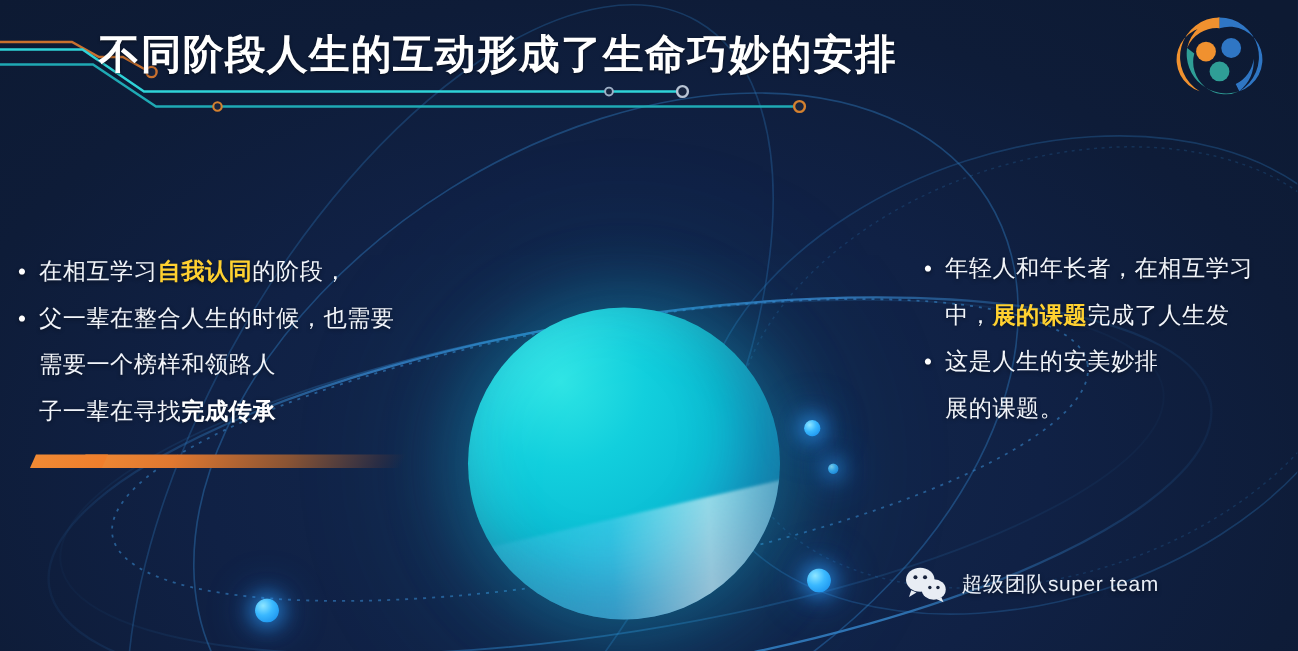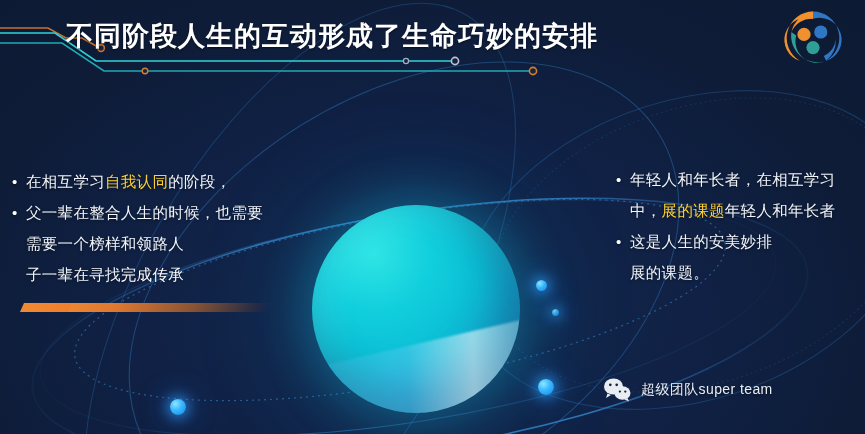--- a/index.html
+++ b/index.html
@@ -65,22 +65,22 @@
 
   
   .txt{position:absolute;color:#ffffff;}
   .txt .line{
     font-size:15.5px;line-height:31px;white-space:nowrap;
     color:#f2f5fa;letter-spacing:.3px;
     text-shadow:0 1px 3px rgba(0,0,0,.45);
   }
   .txt .line.indent{padding-left:14px;}
   .bullet{display:inline-block;width:14px;color:#ffffff;font-size:15px;}
-  .hl{color:#ffd130;font-weight:normal;}
-  .bd{font-weight:normal;color:#ffffff;margin-top:18px;}
+  .hl{color:#ffd130;font-weight:bold;}
+  .bd{font-weight:bold;color:#ffffff;margin-top:18px;}
 
   .left-txt{left:12px;top:166px;width:300px;}
   .right-txt{left:588px;top:164px;width:275px;margin-left:28px;}
 
   
   .watermark{
     position:absolute;left:602px;top:377px;
     display:flex;align-items:center;gap:9px;
   }
   .wm-text{
@@ -175,21 +175,21 @@
 
   <div class="txt left-txt">
       <div class="line"><span class="bullet">•</span><span>在相互学习</span><span class="hl">自我认同</span><span>的阶段，</span></div>
       <div class="line"><span class="bullet">•</span><span>父一辈在整合人生的时候，也需要</span></div>
       <div class="line indent"><span>需要一个榜样和领路人</span></div>
       <div class="line indent"><span>子一辈在寻找</span><span class="bd">完成传承</span></div>
     </div>
 
   <div class="txt right-txt">
       <div class="line"><span class="bullet">•</span><span>年轻人和年长者，在相互学习</span></div>
-      <div class="line indent"><span>中，</span><span class="hl">展的课题</span><span>年轻人和年长者</span></div>
+      <div class="line indent"><span>中，</span><span class="hl">展的课题</span><span>完成了人生发</span></div>
       <div class="line"><span class="bullet">•</span><span>这是人生的安美妙排</span></div>
       <div class="line indent"><span>展的课题。</span></div>
     </div>
 
   <div class="watermark">
     <svg width="30" height="26" viewBox="0 0 30 26">
       <ellipse cx="11.5" cy="9.5" rx="9.5" ry="8" fill="#e8edf4"></ellipse>
       <path d="M5.5 16.5 L4 21 L9 18 Z" fill="#e8edf4"></path>
       <circle cx="8.3" cy="7.8" r="1.35" fill="#17233c"></circle>
       <circle cx="14.7" cy="7.8" r="1.35" fill="#17233c"></circle>

